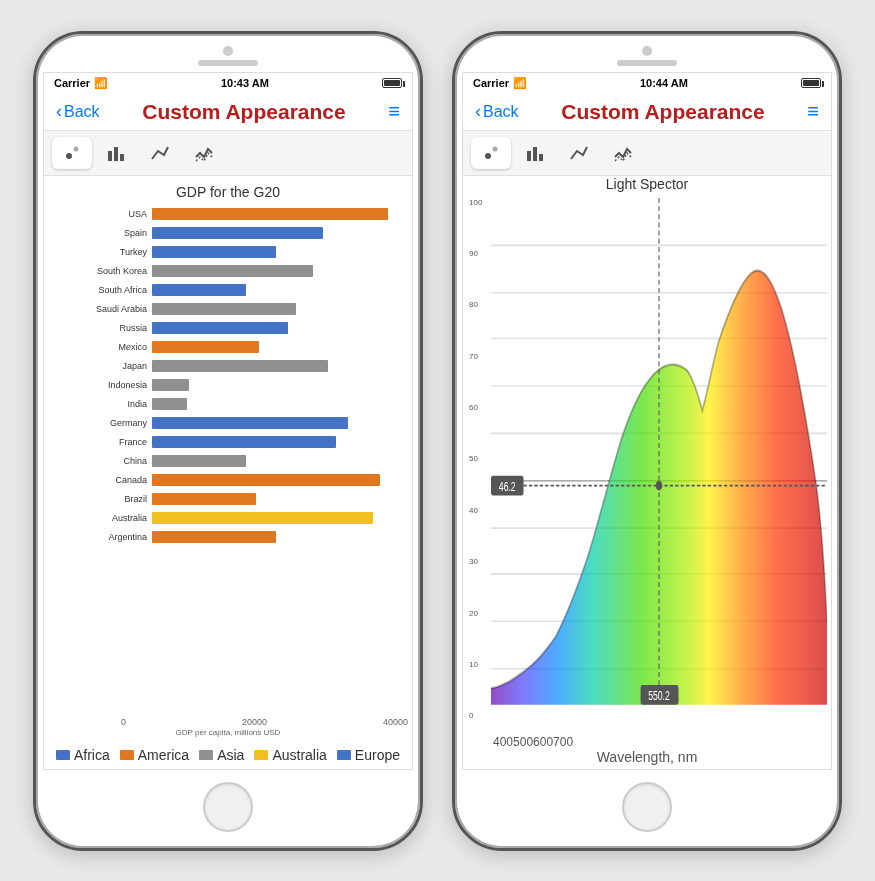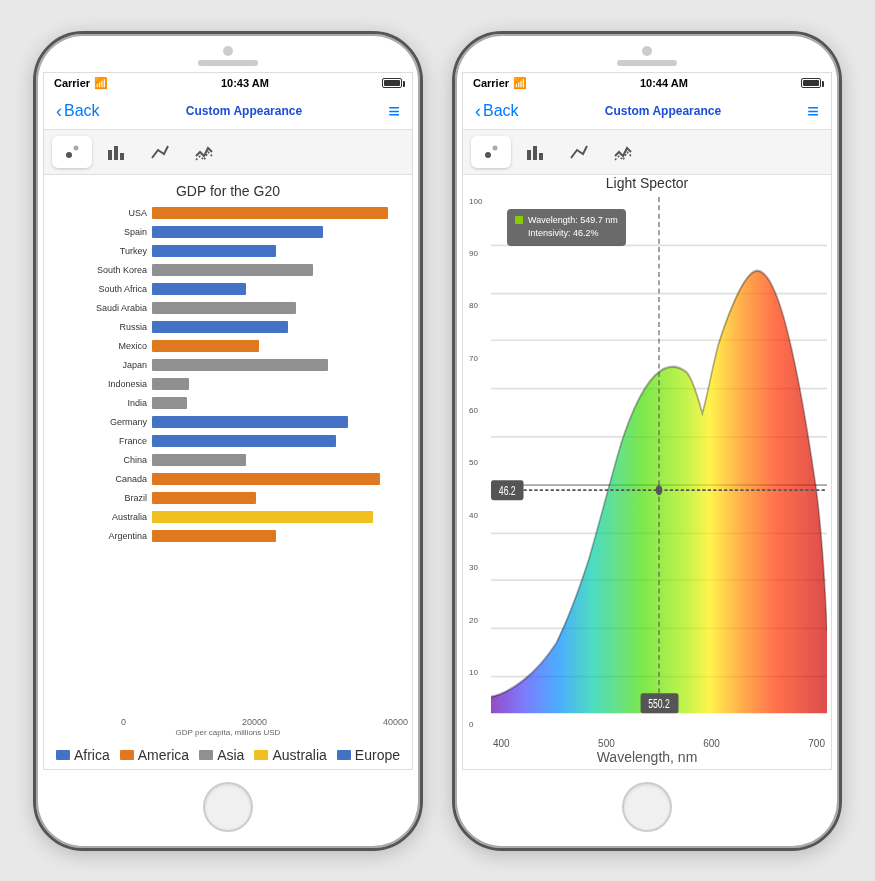--- a/index.html
+++ b/index.html
@@ -109,23 +109,23 @@
       align-items: center;
       color: #007AFF;
       font-size: 16px;
       font-weight: 400;
     }
     .nav-back-chevron {
       font-size: 18px;
       margin-right: 2px;
     }
     .nav-title {
-      font-size: 12px;
+      font-size: 21px;
       font-weight: 600;
-      color: #1d4ed8;
+      color: #b91c1c;
     }
     .nav-menu {
       color: #007AFF;
       font-size: 20px;
     }
     .toolbar {
       display: flex;
       padding: 6px 8px;
       gap: 4px;
       border-bottom: 1px solid #e0e0e0;
@@ -629,31 +629,24 @@
 
               <rect x="0" y="170" width="30" height="12" fill="#555" rx="2"></rect>
               <text x="15" y="179" text-anchor="middle" fill="white" font-size="8" font-family="Arial">46.2</text>
 
               <rect x="138" y="298" width="35" height="12" fill="#555" rx="2"></rect>
               <text x="155" y="307" text-anchor="middle" fill="white" font-size="8" font-family="Arial">550.2</text>
 
               <text x="-150" y="-6" transform="rotate(-90)" text-anchor="middle" fill="#555" font-size="8" font-family="Arial">Intensivity, %</text>
             </svg>
 
-            <div class="tooltip-box" style="top:12px; left:16px;">
-              <div class="tooltip-color-dot" style="background:#88cc00;"></div>
-              <div>
-                <div>Wavelength: 549.7 nm</div>
-                <div>Intensivity: 46.2%</div>
-              </div>
-            </div>
-          </div>
-        </div>
-
-        <div style="display:flex; justify-content:space-between; padding-left:26px; padding-right:2px; font-size:10px; color:#555; margin-top:8px;" id="x-ticks-spectrum">
+          </div>
+        </div>
+
+        <div style="display:flex; padding-left:26px; padding-right:2px; font-size:12px; color:#555; margin-top:14px;" id="x-ticks-spectrum">
         <span>400</span>
             <span>500</span>
             <span>600</span>
             <span>700</span>
           </div>
         <div style="text-align:center; font-size:14px; color:#555;">Wavelength, nm</div>
       </div>
     </div>
 
     <div class="phone-bottom">

